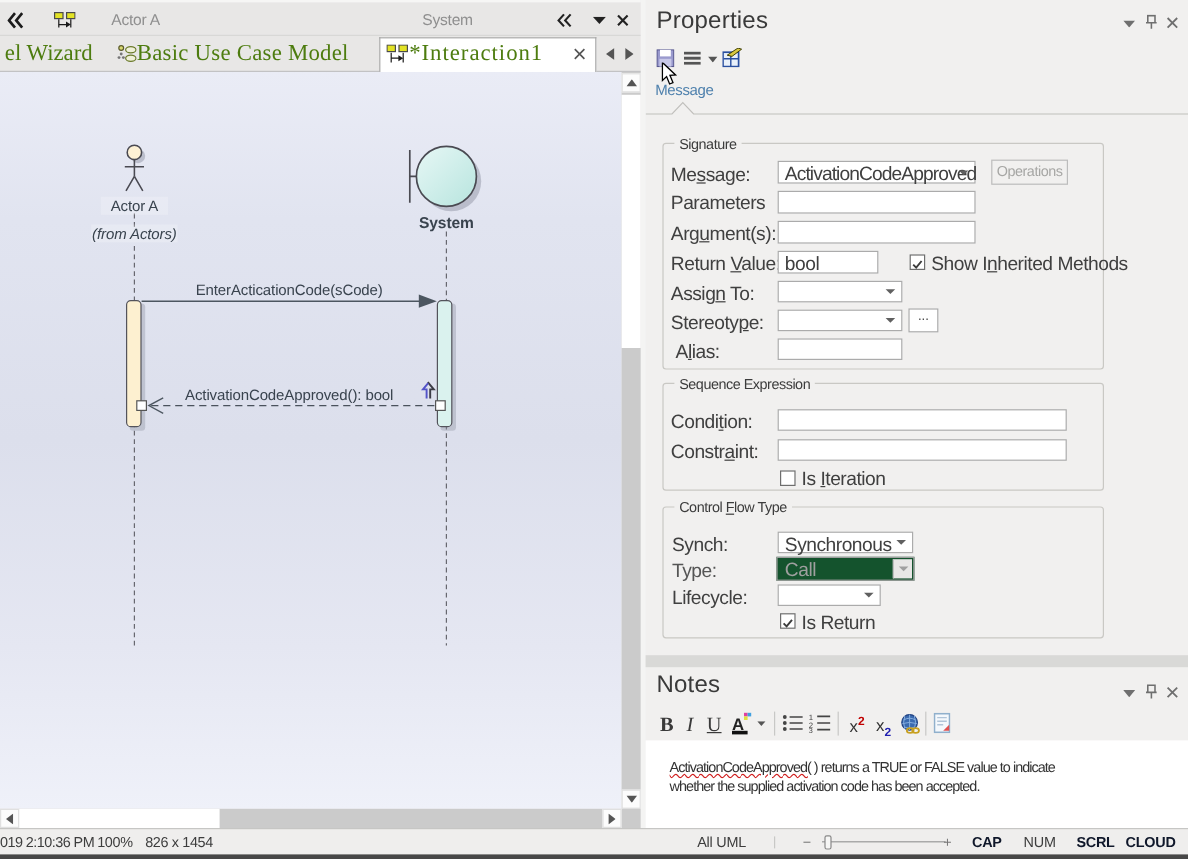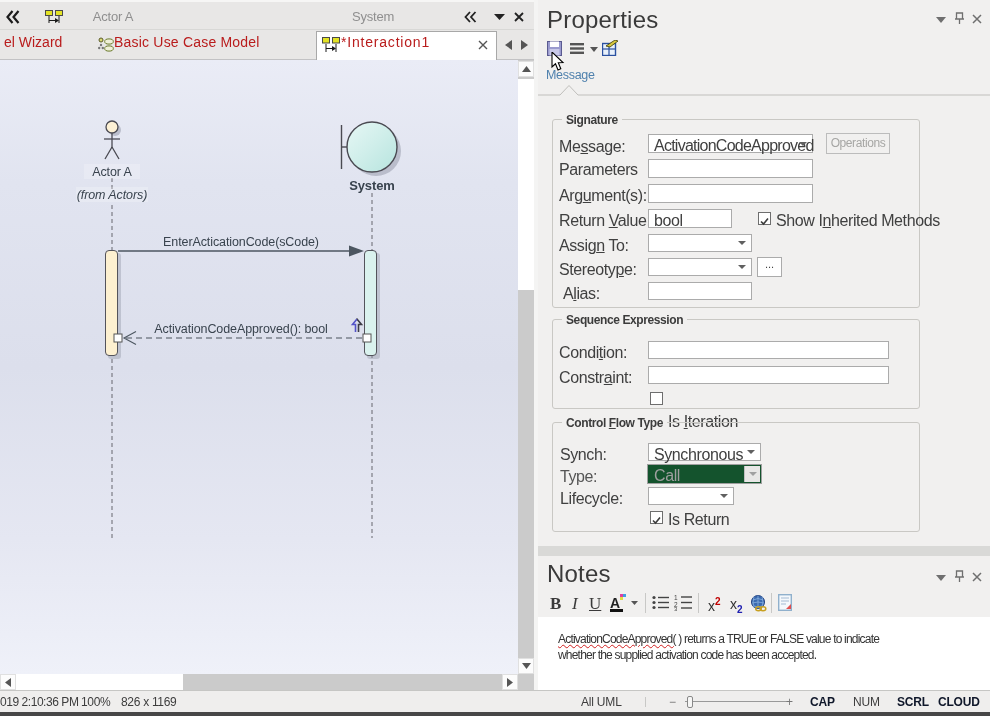--- a/index.html
+++ b/index.html
@@ -5,37 +5,37 @@
   * { margin:0; padding:0; box-sizing:border-box; }
   html,body { width:990px; height:716px; overflow:hidden; }
   body { font-family:"Liberation Sans", sans-serif; position:relative; background:#f1f0ef; }
   .abs { position:absolute; }
 
   
   #left { left:0; top:0; width:534px; height:716px; }
   #hdrbar { left:0; top:0; width:534px; height:30px; background:#e8e7e6; border-top:2px solid #f6f6f5; border-bottom:1px solid #d8d8d6; }
   #hdrbar .hname { font-size:13px; color:#8f8f8f; top:7px; letter-spacing:-0.2px; }
   #tabbar { left:0; top:30px; width:534px; height:30px; background:#e8e7e6; border-bottom:1px solid #c2c2c4; }
-  .tabtxt { font-size:14px; color:#b91c1c; letter-spacing:-0.3px; }
+  .tabtxt { font-size:19px; color:#4d7c0f; letter-spacing:-0.3px;font-family:Liberation Serif, serif; }
   #activetab { background:#ffffff; border:1px solid #a8a8a8; border-bottom:none; z-index:2; }
   #canvas { left:0; top:60px; width:518px; height:614px;
     background:linear-gradient(180deg,#eaecf6 0%,#e1e4f0 20%,#dcdfec 50%,#e5e7f2 78%,#eff1f9 100%); }
 
   
   .sbtrack { background:#cbcbcb; }
   .sbbtn { background:#fcfcfc; border:1px solid #e0e0e0; display:flex; align-items:center; justify-content:center; }
   .sbthumb { background:#ffffff; }
 
   
   #right { left:534px; top:0; width:456px; height:716px; background:#f4f4f3; }
   #rpanel { left:4px; top:0; width:452px; height:712px; background:#f1f0ef; }
-  .ptitle { font-size:24px; color:#3a3a3a; letter-spacing:0.2px;text-align:right; }
+  .ptitle { font-size:20px; color:#3a3a3a; letter-spacing:0.2px;text-align:right; }
   .lbl { font-size:16px; color:#404040; letter-spacing:-0.4px; }
   .field { background:#fff; border:1px solid #ababab; }
-  .grp { border:1px solid #c9c8c4; border-radius:3px;font-weight:bold; }
+  .grp { border:1px solid #c9c8c4; border-radius:3px; }
   .grplbl { position:absolute; top:-7px; left:9px; background:#f1f0ef; padding:0 4px;
     font-size:12px; color:#3c3c3c; letter-spacing:-0.4px; }
   .cb { width:13px; height:13px; background:#fff; border:1px solid #6e6e6e; }
   .combo-arrow { position:absolute; right:5px; top:50%; margin-top:-2px; width:0; height:0;
     border-left:4px solid transparent; border-right:4px solid transparent; border-top:4px solid #606060; }
 
   
   #statusbar { left:0; top:690px; width:990px; height:22px; background:#efeeed; border-top:1px solid #c6c6c4; }
   #darkstrip { left:0; top:712px; width:990px; height:4px; background:#474747; }
   .st { font-size:12px; color:#3d3d3d; letter-spacing:-0.2px; top:4px; }
@@ -270,21 +270,21 @@
   <div class="abs field" style="left:110px;top:282px;width:104px;height:18px"></div>
 
   <div class="abs grp" style="left:14px;top:319px;width:368px;height:90px">
     <span class="grplbl">Sequence Expression</span>
   </div>
   <div class="abs lbl" style="left:21px;top:344px">Condi<u>t</u>ion:</div>
   <div class="abs field" style="left:110px;top:341px;width:241px;height:18px"></div>
   <div class="abs lbl" style="left:21px;top:369px">Constr<u>a</u>int:</div>
   <div class="abs field" style="left:110px;top:366px;width:241px;height:18px"></div>
   <div class="abs cb" style="left:112px;top:392px"></div>
-  <div class="abs lbl" style="left:130px;top:413px">Is <u>I</u>teration</div>
+  <div class="abs lbl" style="left:130px;top:391px">Is <u>I</u>teration</div>
 
   <div class="abs grp" style="left:14px;top:422px;width:368px;height:110px">
     <span class="grplbl">Control <u>F</u>low Type</span>
   </div>
   <div class="abs lbl" style="left:22px;top:446px">Synch:</div>
   <div class="abs field" style="left:110px;top:443px;width:113px;height:18px">
     <div class="lbl" style="margin:2px 0 0 5px">Synchronous</div>
         <div class="combo-arrow"></div>
   </div>
   <div class="abs lbl" style="left:22px;top:468px;color:#555">Type:</div>
@@ -372,21 +372,21 @@
   </svg>
 
   <div class="abs" style="left:0;top:617px;width:452px;height:73px;background:#fff"></div>
   <div class="abs" style="left:20px;top:631px;width:420px;font-size:12px;color:#333;letter-spacing:-0.8px;line-height:16px"><span style="text-decoration:underline wavy #d02020 1px">ActivationCodeApproved(</span> ) returns a TRUE or FALSE value to indicate<br>whether the supplied activation code has been accepted.</div>
  </div>
 </div>
 
 <div id="statusbar" class="abs">
   <div class="abs st" style="left:0px;letter-spacing:-0.45px">019 2:10:36 PM</div>
   <div class="abs st" style="left:81px;letter-spacing:-0.3px">100%</div>
-  <div class="abs st" style="left:121px;letter-spacing:-0.3px">826 x 1169</div>
+  <div class="abs st" style="left:121px;letter-spacing:-0.3px">826 x 1454</div>
   <div class="abs st" style="left:581px">All UML</div>
   <div class="abs" style="left:645px;top:6px;width:1px;height:10px;background:#c8c8c6"></div>
   <div class="abs st" style="left:669px;color:#777">−</div>
   <div class="abs" style="left:685px;top:10px;width:103px;height:1px;background:#999"></div>
   <div class="abs" style="left:687px;top:5px;width:6px;height:12px;background:#f6f6f5;border:1px solid #888;border-radius:2px"></div>
   <div class="abs st" style="left:786px;color:#777">+</div>
   <div class="abs st stgray" style="left:810px">CAP</div>
   <div class="abs st" style="left:853px">NUM</div>
   <div class="abs st stgray" style="left:897px">SCRL</div>
   <div class="abs st stgray" style="left:938px">CLOUD</div>

